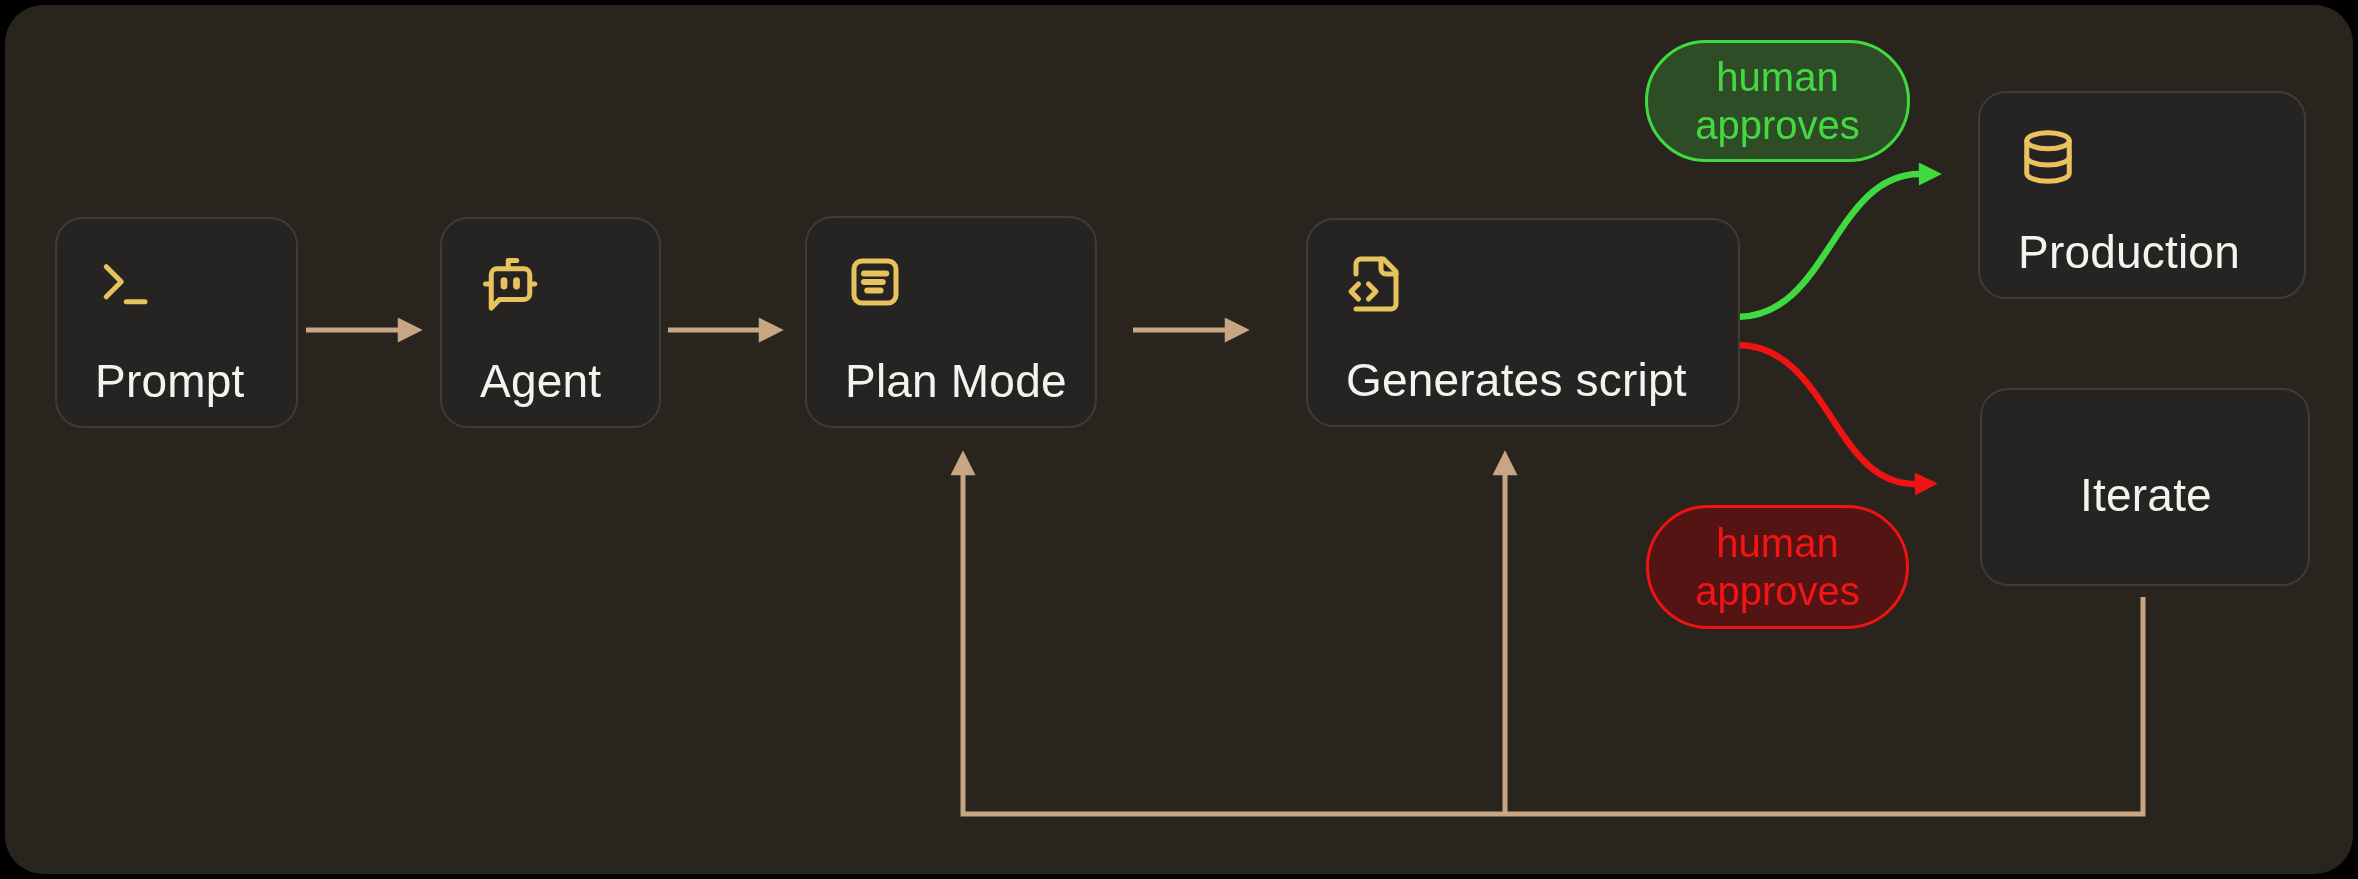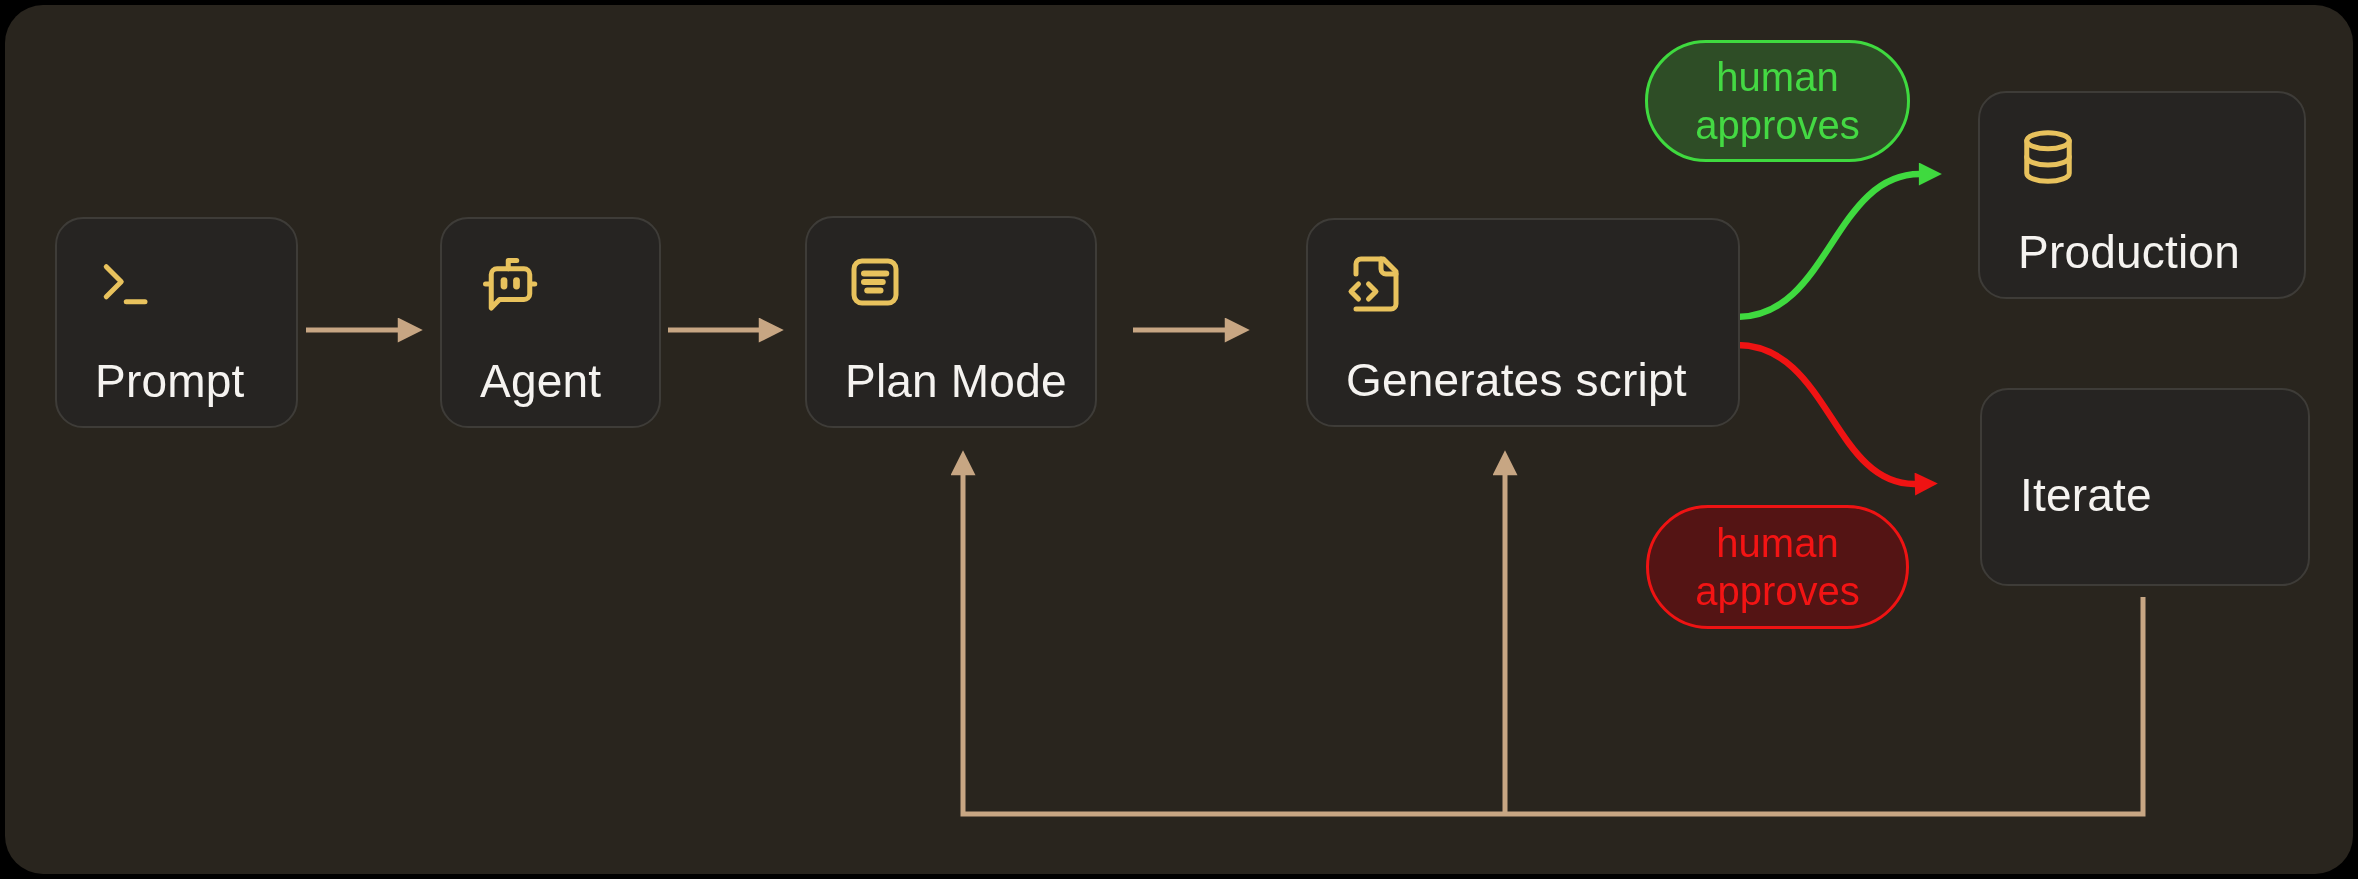--- a/index.html
+++ b/index.html
@@ -105,21 +105,21 @@
     <span class="icon">
       <svg viewBox="0 0 24 24" fill="none" stroke="#e8c25d" stroke-width="2" stroke-linecap="round" stroke-linejoin="round">
         <ellipse cx="12" cy="5.5" rx="8.5" ry="3.2"></ellipse>
         <path d="M3.5 5.5 v13 a8.5 3.2 0 0 0 17 0 v-13"></path>
         <path d="M3.5 12 a8.5 3.2 0 0 0 17 0"></path>
       </svg>
     </span>
     <span class="label">Production</span>
   </div>
 
-  <div class="node no-icon" style="left:1980px;top:388px;width:330px;height:198px;">
+  <div class="node no-icon" style="left:1980px;top:388px;width:330px;height:198px;text-align:center;">
     <span class="label">Iterate</span>
   </div>
 
   <div class="pill approve" style="left:1645px;top:40px;width:265px;height:122px;">
     <span>human</span>
     <span>approves</span>
   </div>
 
   <div class="pill decline" style="left:1646px;top:505px;width:263px;height:124px;">
     <span>human</span>

